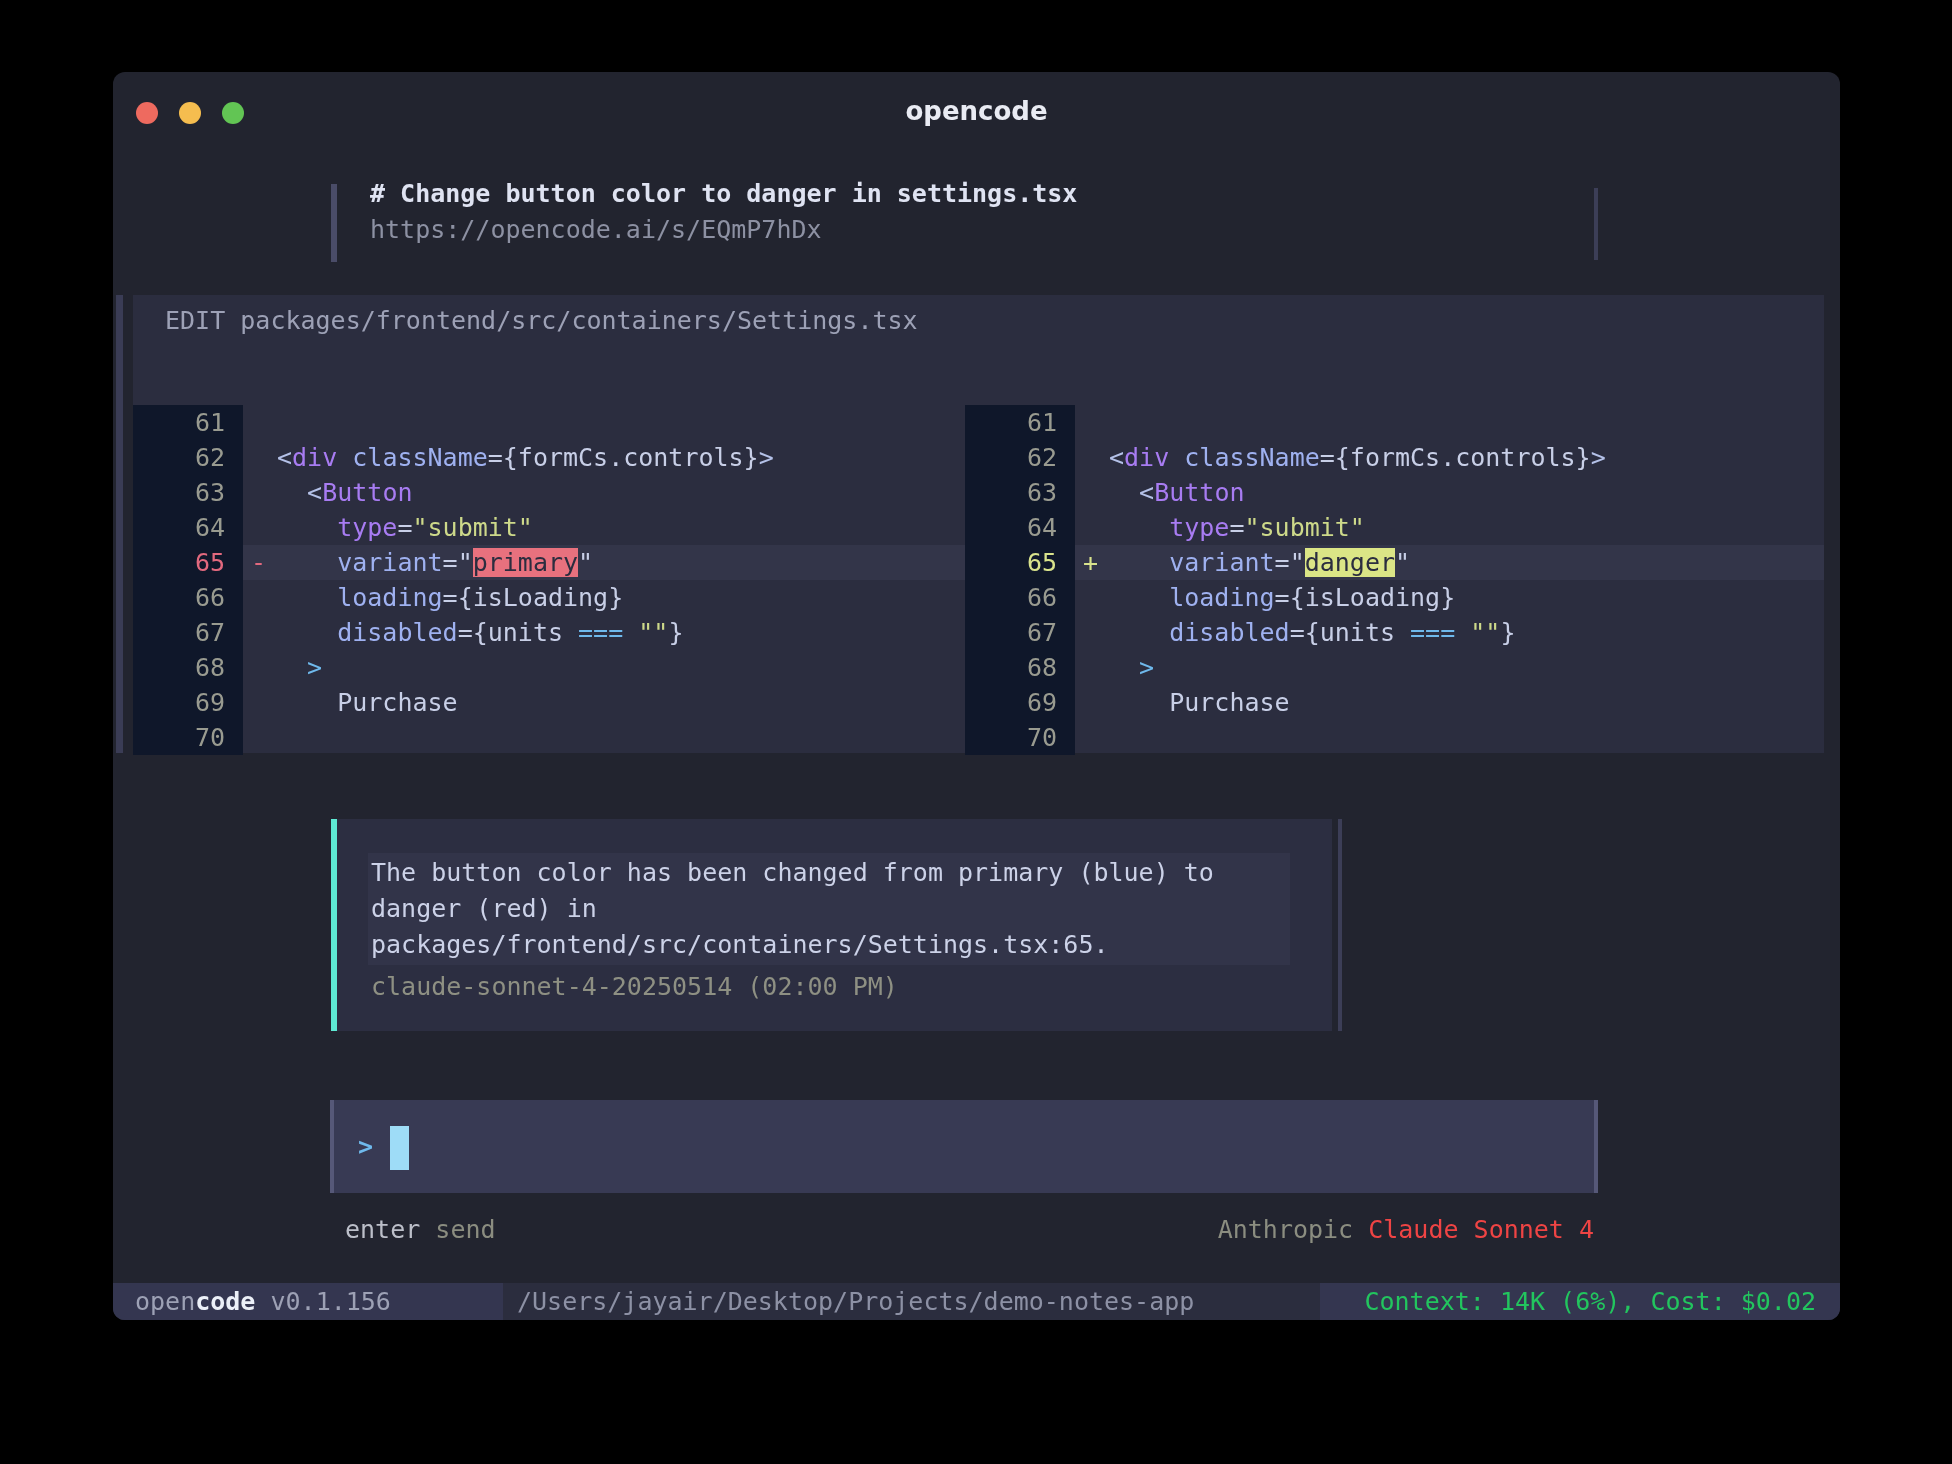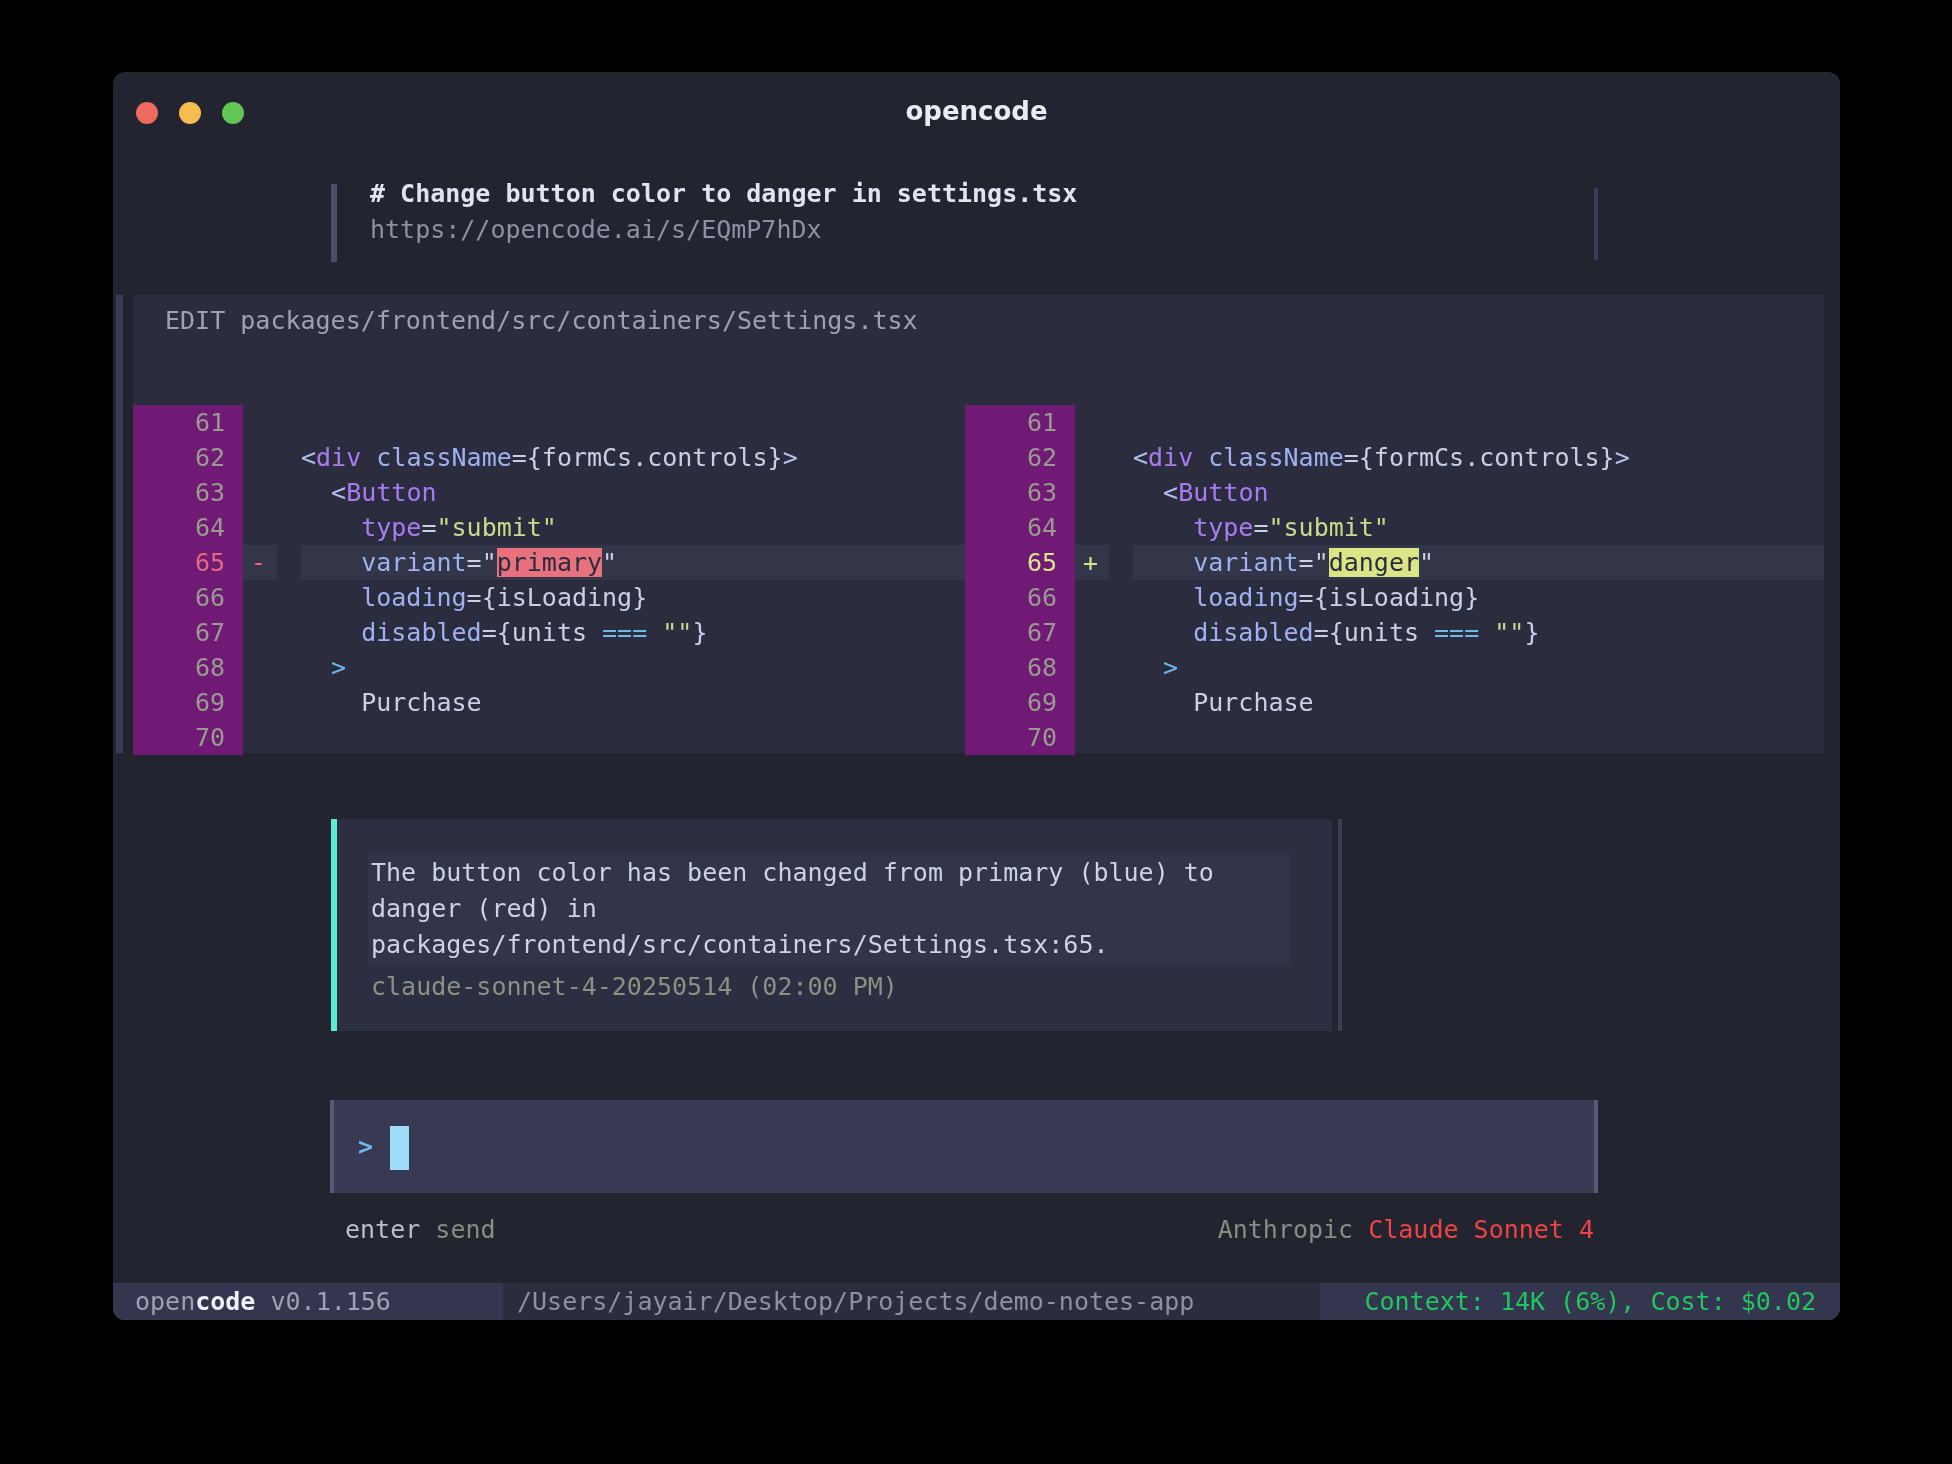--- a/index.html
+++ b/index.html
@@ -23,24 +23,24 @@
   .quote-url{position:absolute;left:257px;top:140px;height:36px;line-height:36px;color:#8d91a3;}
   
   .edit-panel{position:absolute;left:20px;top:223px;width:1691px;height:458px;background:#2b2d3f;}
   .edit-strip{position:absolute;left:3px;top:223px;width:7px;height:458px;background:#3a3c55;}
   .edit-header{position:absolute;left:32px;top:8px;height:36px;line-height:36px;color:#9da1b6;white-space:pre;}
   .diff{position:absolute;left:0;top:110px;width:100%;height:350px;display:flex;}
   .diff-half{height:350px;display:flex;flex-direction:column;}
   .diff-half.left{width:832px;}
   .diff-half.right{width:859px;}
   .d-row{display:flex;height:35px;line-height:35px;white-space:pre;}
-  .d-gutter{width:110px;flex:none;background:#701a75;text-align:right;
+  .d-gutter{width:110px;flex:none;background:#0f172a;text-align:right;
             padding-right:18px;box-sizing:border-box;color:#999b90;}
   .d-marker{width:34px;flex:none;padding-left:8px;box-sizing:border-box;}
-  .d-code{flex:1;margin-left:24px;}
+  .d-code{flex:1;}
   .d-row.changed .d-marker,.d-row.changed .d-code{background:#333549;}
   
   .msg-panel{position:absolute;left:218px;top:747px;width:1001px;height:212px;
              background:#2c2e41;border-left:6px solid #5eead4;box-sizing:border-box;}
   .msg-inner{position:absolute;left:31px;top:34px;width:922px;background:#323449;padding:2px 0;}
   .msg-line{height:36px;line-height:36px;white-space:pre;color:#ccd2e8;padding-left:3px;}
   .msg-meta{position:absolute;left:34px;top:150px;height:36px;line-height:36px;color:#8e9083;}
   .msg-bar-right{position:absolute;left:1225px;top:747px;width:4px;height:212px;background:#3c3e57;}
   
   .input-panel{position:absolute;left:217px;top:1028px;width:1268px;height:93px;background:#383a54;

